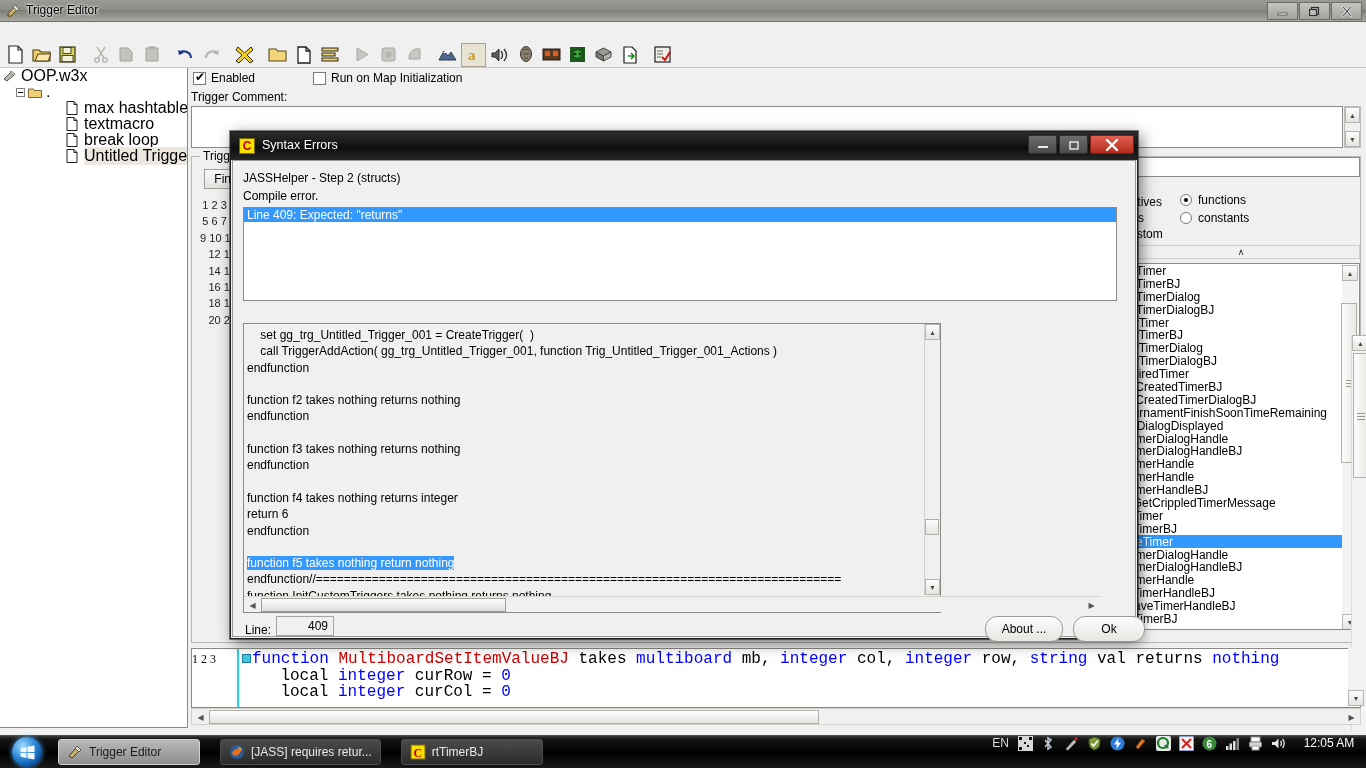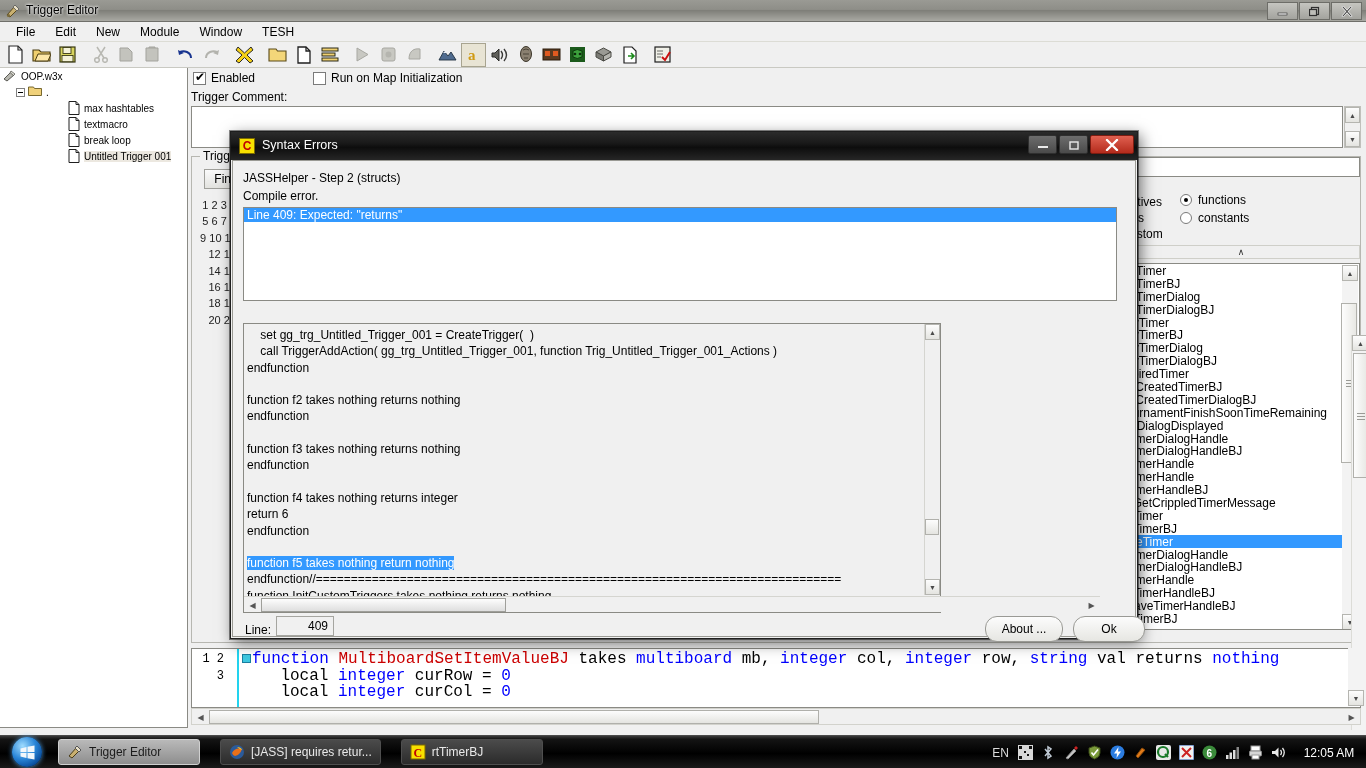--- a/index.html
+++ b/index.html
@@ -66,21 +66,21 @@
     margin-right:1px;
   }
   .tb-btn svg { display:block; }
 
   
   #tree-panel {
     position:absolute; left:0; top:68px; width:188px; height:660px;
     background:#fff; border:1px solid #8a8a84; border-top:none; border-left:none;
     overflow:hidden;
   }
-  .tree-row { display:flex; align-items:center; height:16px; padding-left:4px; font-size:10px; white-space:nowrap;text-align:right;}
+  .tree-row { display:flex; align-items:center; height:16px; padding-left:4px; font-size:16px; white-space:nowrap;}
   .tree-row.root { padding-left:3px; }
   .tree-indent1 { padding-left:16px; }
   .tree-indent2 { padding-left:66px; }
   .tree-label { margin-left:4px; color:#000; }
   .tree-label.selected { background:#ece8e0; }
   .tree-ico { width:14px; height:14px; flex:0 0 14px; }
   .expander {
     width:9px; height:9px; border:1px solid #808080; background:#fff;
     position:relative; margin-right:3px; flex:0 0 9px;
   }
@@ -191,22 +191,22 @@
     background:linear-gradient(90deg,#fdfdfd,#e8e8e4); border:1px solid #b0b0ab;
   }
 
   
   #code-viewer {
     position:absolute; left:2px; top:580px; width:1170px; height:60px;
     background:#fff; border:1px solid #8a8a84; overflow:hidden;
   }
   .code-gutter {
     position:absolute; left:0; top:0; width:38px; height:60px;
-    background:#fff; text-align:right; padding-right:6px;
-    font-family:Liberation Mono, monospace; font-size:12px; color:#000;
+    background:#fff; padding-right:6px;
+    font-family:Liberation Serif, serif; font-size:12px; color:#000;
     line-height:16.5px; padding-top:2px;
   }
   .code-fold {
     position:absolute; left:45px; top:0; width:2px; height:60px; background:#22d3ee;
   }
   .code-lines {
     position:absolute; left:50px; top:2px;
     font-family:Liberation Mono, monospace; font-size:16px; line-height:16.5px;
     white-space:pre;
   }
@@ -349,21 +349,21 @@
     background: linear-gradient(180deg,#4b4b4b,#2b2b2b);
     color:#e9e9e9; font-size:12px; white-space:nowrap;
   }
   .task.active {
     background: linear-gradient(180deg,#b9b9b9,#8e8e8e);
     color:#1b1b1b; border:1px solid #d0d0d0;
   }
   .task .ticon { width:16px; height:16px; flex:0 0 16px; }
   #tray {
     position:absolute; right:0px; top:0px; height:33px;
-    display:flex; align-items:center; gap:7px; padding-right:8px;
+    display:flex; align-items:flex-start; gap:7px; padding-right:8px;
   }
   #tray .tray-lang { color:#dcdcdc; font-size:12px; margin-right:2px;}
   #tray .tray-ico { width:16px; height:16px; }
   #tray-clock { color:#fff; font-size:12px; margin-left:6px; min-width:58px; text-align:center;}
 </style>
 </head>
 <body>
 
 <div id="app-window">
 
@@ -390,28 +390,20 @@
       </div>
       <div class="win-btn close-main">
         <svg width="12" height="11">
           <path d="M2 1 L10 10 M10 1 L2 10" stroke="#f4f4f4" stroke-width="2.4" stroke-linecap="round"></path>
           <path d="M2 1 L10 10 M10 1 L2 10" stroke="#3a3a3a" stroke-width="1.1" stroke-linecap="round"></path>
         </svg>
       </div>
     </div>
   </div>
 
-  <div id="menu-bar">
-    <div class="menu-item">File</div>
-    <div class="menu-item">Edit</div>
-    <div class="menu-item">New</div>
-    <div class="menu-item">Module</div>
-    <div class="menu-item">Window</div>
-    <div class="menu-item">TESH</div>
-  </div>
 
   <div id="toolbar">
     <div class="tb-btn">
       <svg width="17" height="19">
           <path d="M2 1 h9 l4 4 v13 h-13 z" fill="#fff" stroke="#2a2a2a" stroke-width="1.2"></path>
           <path d="M11 1 v4 h4" fill="none" stroke="#2a2a2a" stroke-width="1.2"></path>
         </svg>
     </div>
     <div class="tb-btn">
       <svg width="19" height="17">

